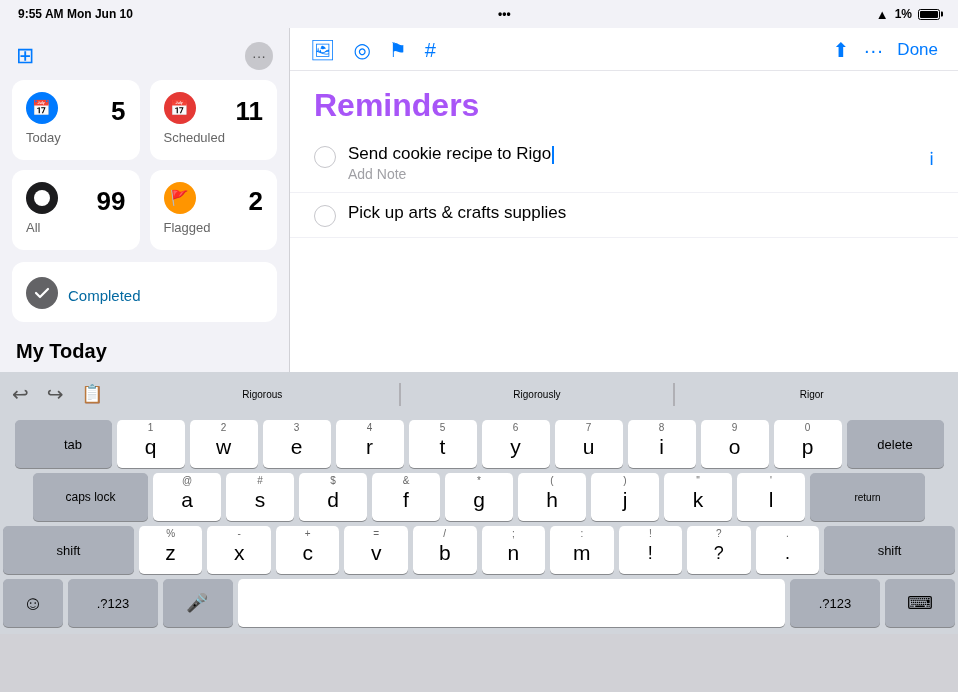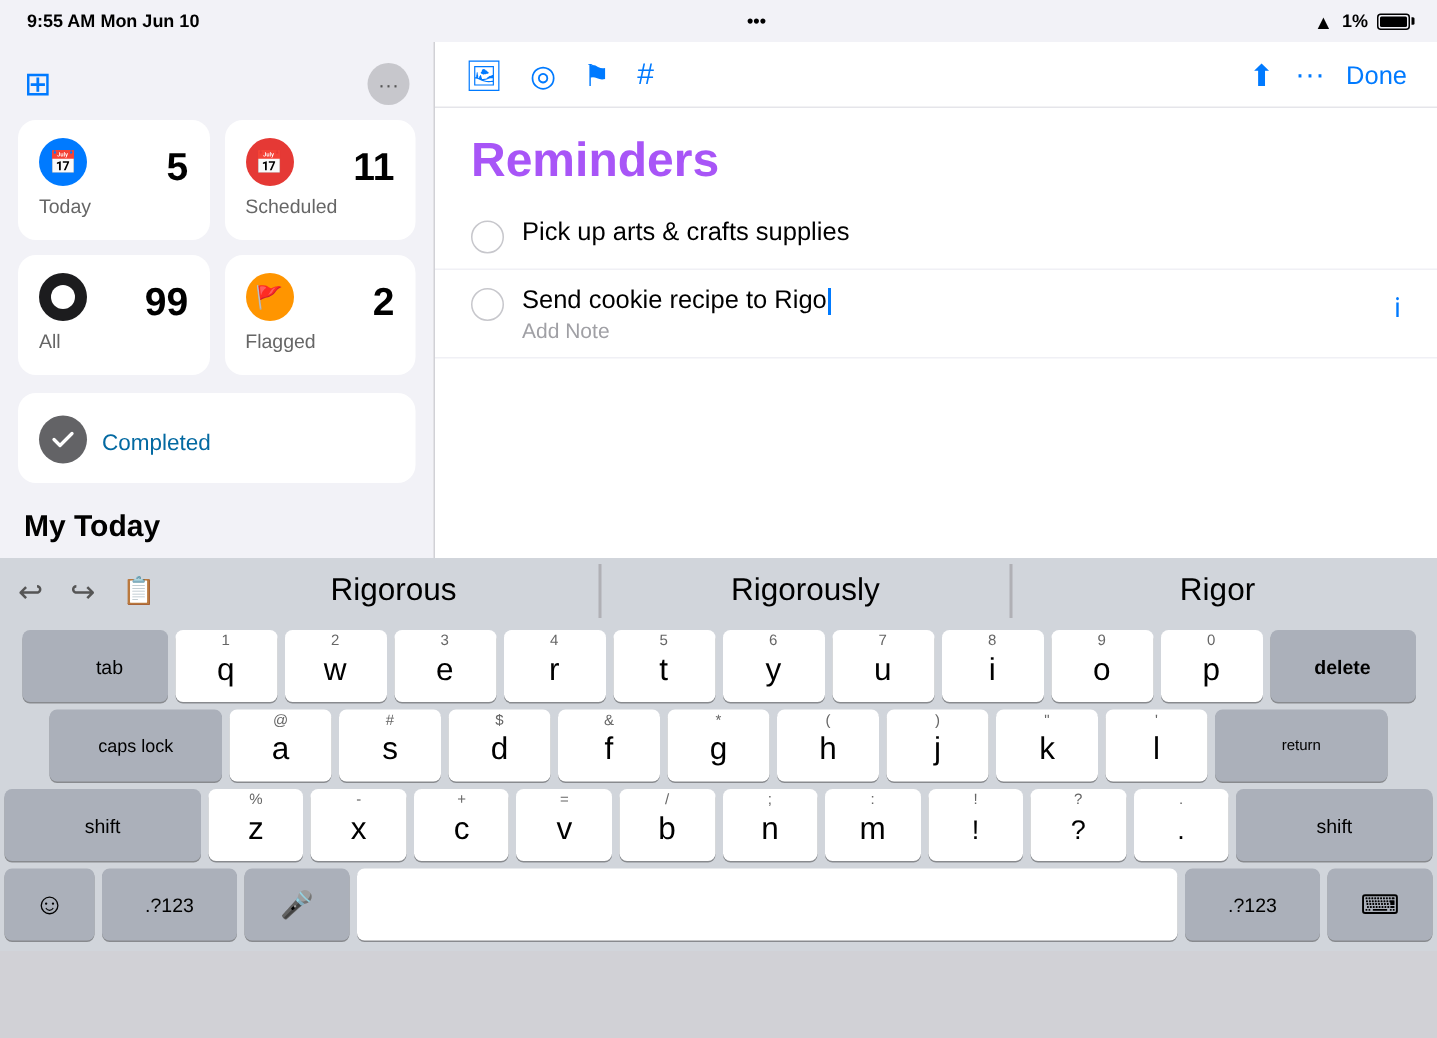--- a/index.html
+++ b/index.html
@@ -260,21 +260,21 @@
       flex: 1;
       display: flex;
       justify-content: space-around;
       align-items: center;
       padding: 0 10px;
     }
 
     .autocorrect-suggestion {
       flex: 1;
       text-align: center;
-      font-size: 21px;
+      font-size: 10px;
       color: #000;
       padding: 6px 4px;
       border-left: 1px solid #b0b0b5;
       border-right: 1px solid #b0b0b5;
     }
 
     .autocorrect-suggestion:first-child { border-left: none; }
     .autocorrect-suggestion:last-child { border-right: none; }
 
     .keyboard-rows {
@@ -464,31 +464,31 @@
         <span class="toolbar-icon">···</span>
         <button class="done-button">Done</button>
       </div>
     </div>
 
     <div class="reminders-title">Reminders</div>
 
     <div class="reminder-item">
       <div class="reminder-circle"></div>
       <div class="reminder-text-block">
-        <div class="reminder-text">Pick up arts &amp; crafts supplies</div>
-      </div>
+        <div class="reminder-text">Send cookie recipe to Rigo<span style="display:inline-block;width:2px;height:18px;background:#007aff;vertical-align:middle;margin-left:1px;animation:blink 1s step-end infinite;"></span></div>
+        <div class="reminder-note">Add Note</div>
+      </div>
+      <div class="reminder-info">ℹ</div>
     </div>
 
     <div class="reminder-item">
       <div class="reminder-circle"></div>
       <div class="reminder-text-block">
-        <div class="reminder-text">Send cookie recipe to Rigo<span style="display:inline-block;width:2px;height:18px;background:#007aff;vertical-align:middle;margin-left:1px;animation:blink 1s step-end infinite;"></span></div>
-        <div class="reminder-note">Add Note</div>
-      </div>
-      <div class="reminder-info">ℹ</div>
+        <div class="reminder-text">Pick up arts &amp; crafts supplies</div>
+      </div>
     </div>
   </div>
 </div>
 
 <div class="keyboard-area">
 
   <div class="autocorrect-bar">
     <div class="autocorrect-undo-redo">
       <button class="undo-btn">↩</button>
       <button class="undo-btn">↪</button>
@@ -541,21 +541,21 @@
         </div>
       <div class="key key-std">
           <span class="key-number">9</span>
           <span class="key-letter">o</span>
         </div>
       <div class="key key-std">
           <span class="key-number">0</span>
           <span class="key-letter">p</span>
         </div>
       <div class="key key-delete key-modifier">
-          <span style="font-size:13px;font-weight:bold;">delete</span>
+          <span style="font-size:13px;">delete</span>
         </div>
     </div>
 
     <div class="key-row">
       <div class="key key-capslock key-modifier">
           <span style="font-size:12px;">caps lock</span>
         </div>
       <div class="key key-std">
           <span class="key-number">@</span>
           <span class="key-letter">a</span>

